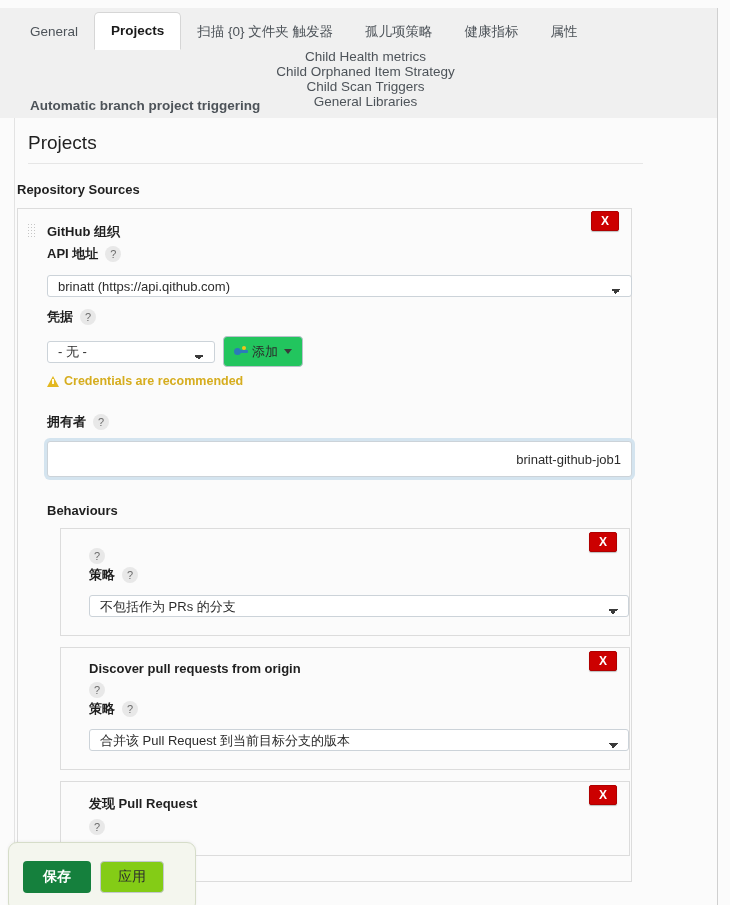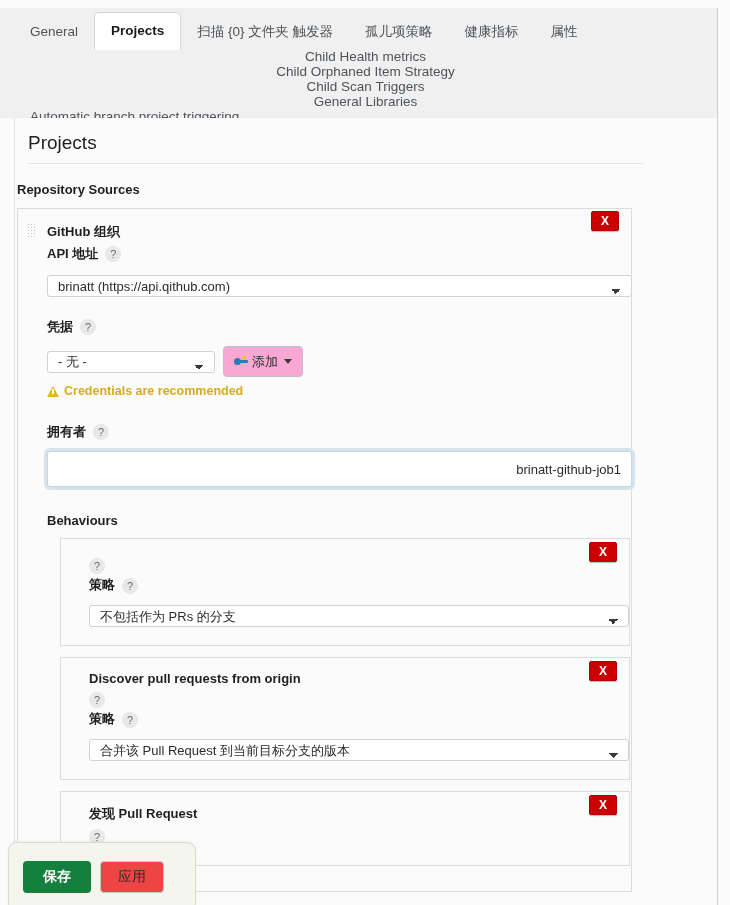--- a/index.html
+++ b/index.html
@@ -29,21 +29,21 @@
     border-bottom: 1px solid #d6d6d6;
     border-right: 1px solid #d0d0d0;
   }
   .tabrow {
     display: flex;
     align-items: flex-end;
     height: 41px;
     padding-left: 14px;
   }
   .tabrow.row2 { height: 38px; align-items: center; flex-direction: column; }
-  .tabrow.row3 { height: 37px; align-items: flex-end; }
+  .tabrow.row3 { height: 37px; align-items: center; font-weight: bold; }
 
   .tab {
     font-size: 13.5px;
     color: #4d5359;
     padding: 0 16px;
     height: 34px;
     line-height: 34px;
     white-space: nowrap;
     cursor: pointer;
     position: relative;
@@ -192,33 +192,33 @@
     background-size: 5px 5px, 5px 5px;
     background-repeat: no-repeat;
   }
 
   .api-select {
     width: 585px;
     height: 31px;
     margin: 12px 0 0 15px;
   }
 
-  .cred-label { margin-top: 21px; }
+  .cred-label { margin-top: 11px; }
 
   .cred-row {
     display: flex;
     align-items: center;
     gap: 8px;
     margin: 10px 0 0 15px;
   }
   .cred-select { width: 168px; height: 30px; }
 
   .add-btn {
     height: 31px;
-    background: #f9a8d4;
+    background: #22c55e;
     border: 1px solid #b9c2cb;
     border-radius: 4px;
     font-size: 13px;
     color: #2c2c2c;
     padding: 0 10px;
     display: flex;
     align-items: center;
     gap: 3px;
     cursor: pointer;
     font-family: "Liberation Sans", sans-serif;
@@ -318,21 +318,20 @@
     font-weight: bold;
     color: #1f1f1f;
     margin: 0 0 0 14px;
   }
   .beh-help {
     margin: 4px 0 2px 14px;
   }
   .beh-strategy {
     margin-left: 14px;
     margin-top: 2px;
-    align-items: flex-end;
   }
   .beh-select {
     width: 540px;
     height: 30px;
     margin: 11px 0 0 14px;
   }
 
   
   .save-bar {
     position: absolute;
@@ -356,21 +355,21 @@
     font-size: 14px;
     font-weight: bold;
     border: none;
     border-radius: 4px;
     height: 32px;
     padding: 0 20px;
     cursor: pointer;
     font-family: "Liberation Sans", sans-serif;
   }
   .btn-apply {
-    background: #ef4444;
+    background: #84cc16;
     color: #2c2c2c;
     font-size: 14px;
     border: 1px solid #c3c9cf;
     border-radius: 4px;
     height: 32px;
     padding: 0 17px;
     cursor: pointer;
     font-family: "Liberation Sans", sans-serif;
   }
 </style>

